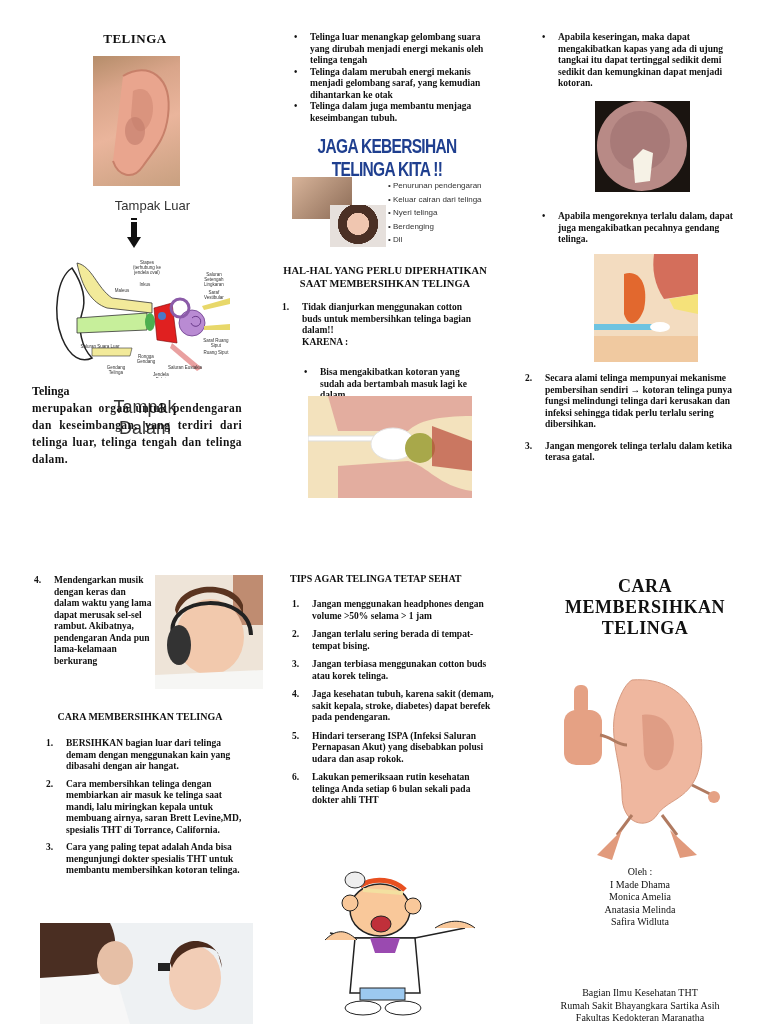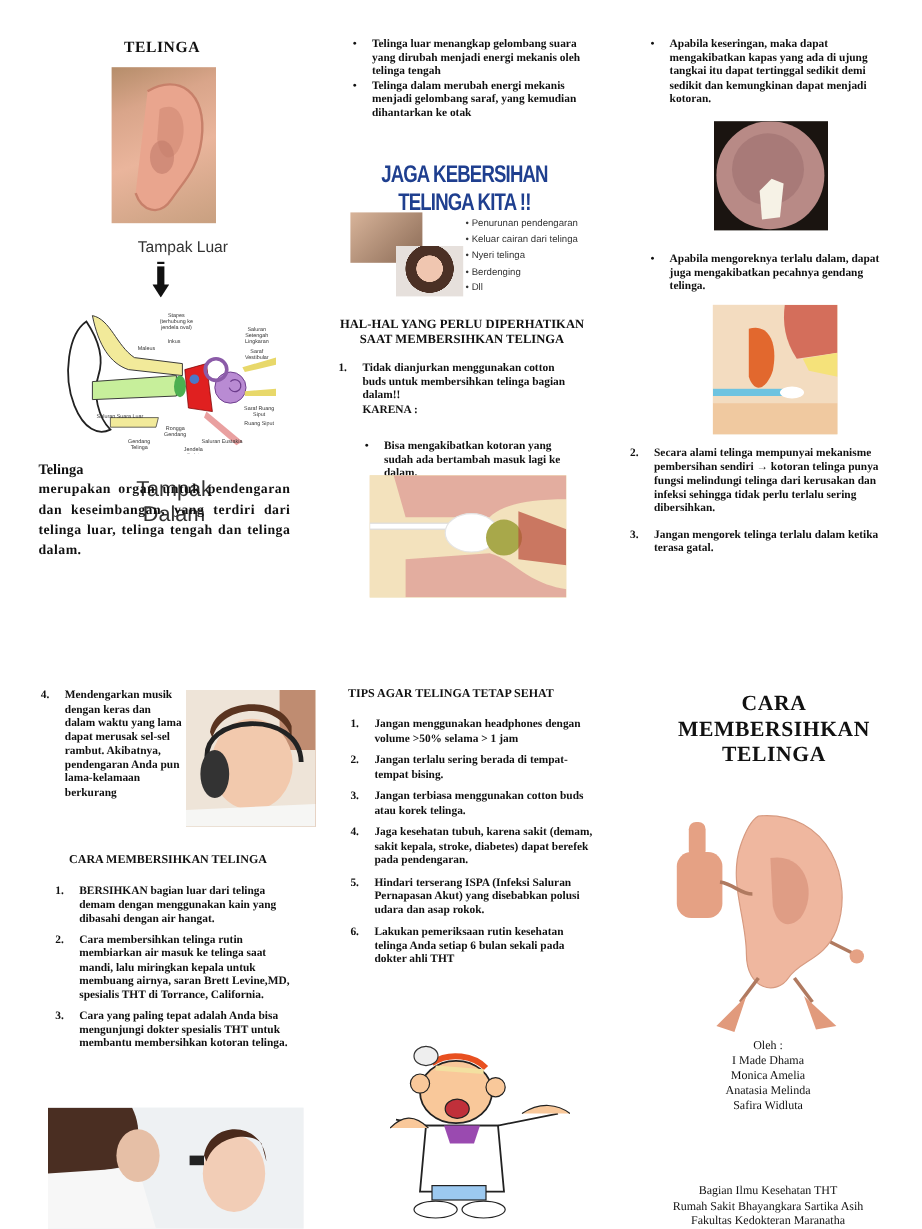--- a/index.html
+++ b/index.html
@@ -70,20 +70,21 @@
   <div class="lbl" style="left:98px;top:114px;width:22px;">Jendela Bulat</div>
 </div>
 
 <div class="abs b" style="left:32px;top:384px;font-size:12px;">Telinga</div>
 <div class="abs sans center" style="left:90px;top:397px;width:110px;font-size:18px;color:#333;">Tampak Dalam</div>
 <div class="abs b" style="left:32px;top:400px;width:210px;font-size:11.5px;line-height:17px;text-align:justify;letter-spacing:0.4px;">merupakan organ untuk pendengaran dan keseimbangan, yang terdiri dari telinga luar, telinga tengah dan telinga dalam.</div>
 
 <div class="abs tiny" style="left:292px;top:32px;width:200px;">
   <div class="bul">Telinga luar menangkap gelombang suara yang dirubah menjadi energi mekanis oleh telinga tengah</div>
   <div class="bul">Telinga dalam merubah energi mekanis menjadi gelombang saraf, yang kemudian dihantarkan ke otak</div>
+  <div class="bul">Telinga dalam juga membantu menjaga keseimbangan tubuh.</div>
 </div>
 
 <div class="abs center sans b" style="left:292px;top:140px;width:190px;font-size:15.5px;color:#1f3f8f;letter-spacing:-0.7px;transform:scaleY(1.3);">JAGA KEBERSIHAN TELINGA KITA !!</div>
 <div class="img" style="left:292px;top:177px;width:60px;height:42px;background:linear-gradient(135deg,#d8b49a,#8a6a55);"></div>
 <div class="img" style="left:330px;top:205px;width:56px;height:42px;background:radial-gradient(circle at 50% 45%,#f0c6b0 0 30%,#4b3025 31% 55%,#e6e0dc 56%);"></div>
 <div class="abs sans" style="left:388px;top:179px;font-size:8px;line-height:13.5px;color:#333;">
   <div><span>• </span><span>Penurunan pendengaran</span></div>
   <div><span>• </span><span>Keluar cairan dari telinga</span></div>
   <div><span>• </span><span>Nyeri telinga</span></div>
   <div><span>• </span><span>Berdenging</span></div>
@@ -168,21 +169,21 @@
 </div>
 
 <div class="abs b center" style="left:20px;top:711px;width:240px;font-size:10px;">CARA MEMBERSIHKAN TELINGA</div>
 <div class="abs tiny" style="left:46px;top:738px;width:205px;">
   <div class="num" style="margin-bottom:6px;">
     <span class="n">1.</span>
     <div>BERSIHKAN bagian luar dari telinga demam dengan menggunakan kain yang dibasahi dengan air hangat.</div>
   </div>
   <div class="num" style="margin-bottom:6px;">
     <span class="n">2.</span>
-    <div>Cara membersihkan telinga rutin membiarkan air masuk ke telinga saat mandi, lalu miringkan kepala untuk membuang airnya, saran Brett Levine,MD, spesialis THT di Torrance, California.</div>
+    <div>Cara membersihkan telinga dengan membiarkan air masuk ke telinga saat mandi, lalu miringkan kepala untuk membuang airnya, saran Brett Levine,MD, spesialis THT di Torrance, California.</div>
   </div>
   <div class="num">
     <span class="n">3.</span>
     <div>Cara yang paling tepat adalah Anda bisa mengunjungi dokter spesialis THT untuk membantu membersihkan kotoran telinga.</div>
   </div>
 </div>
 
 <div class="img" style="left:40px;top:923px;width:213px;height:101px;background:#eef2f4;">
   <svg width="213" height="101" viewBox="0 0 213 101">
     <rect width="213" height="101" fill="#eef1f3"></rect>

